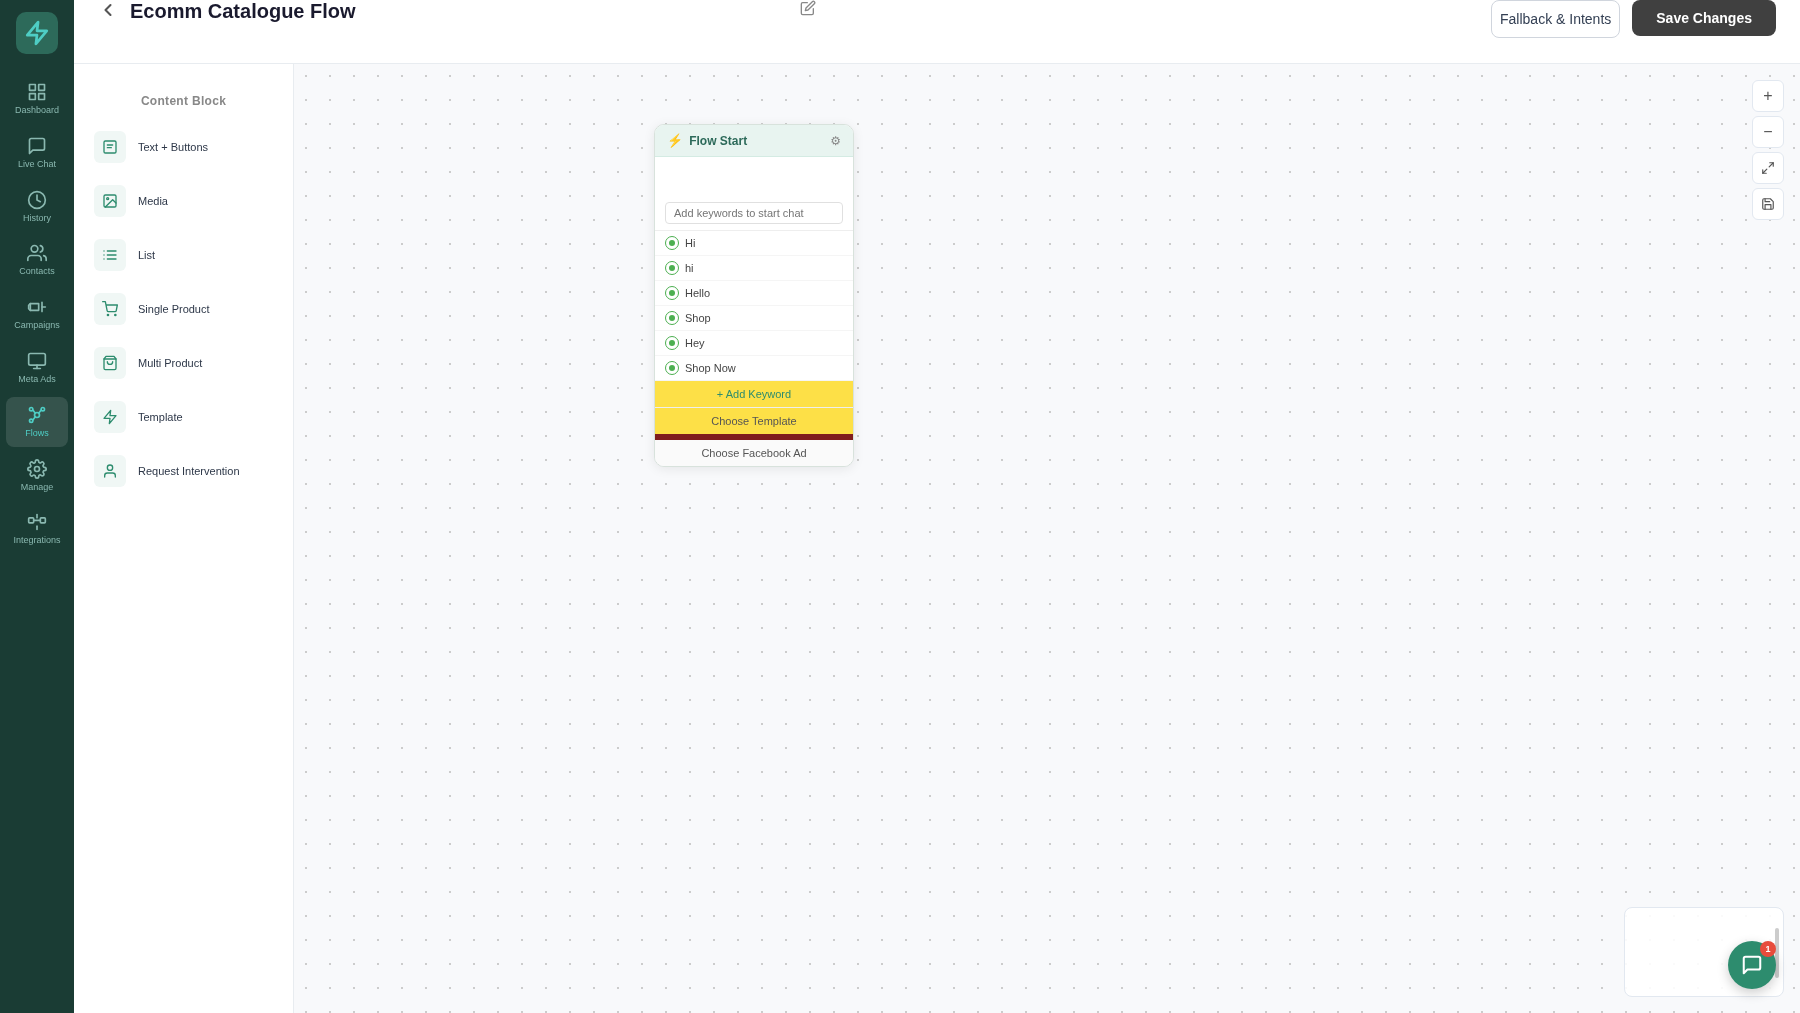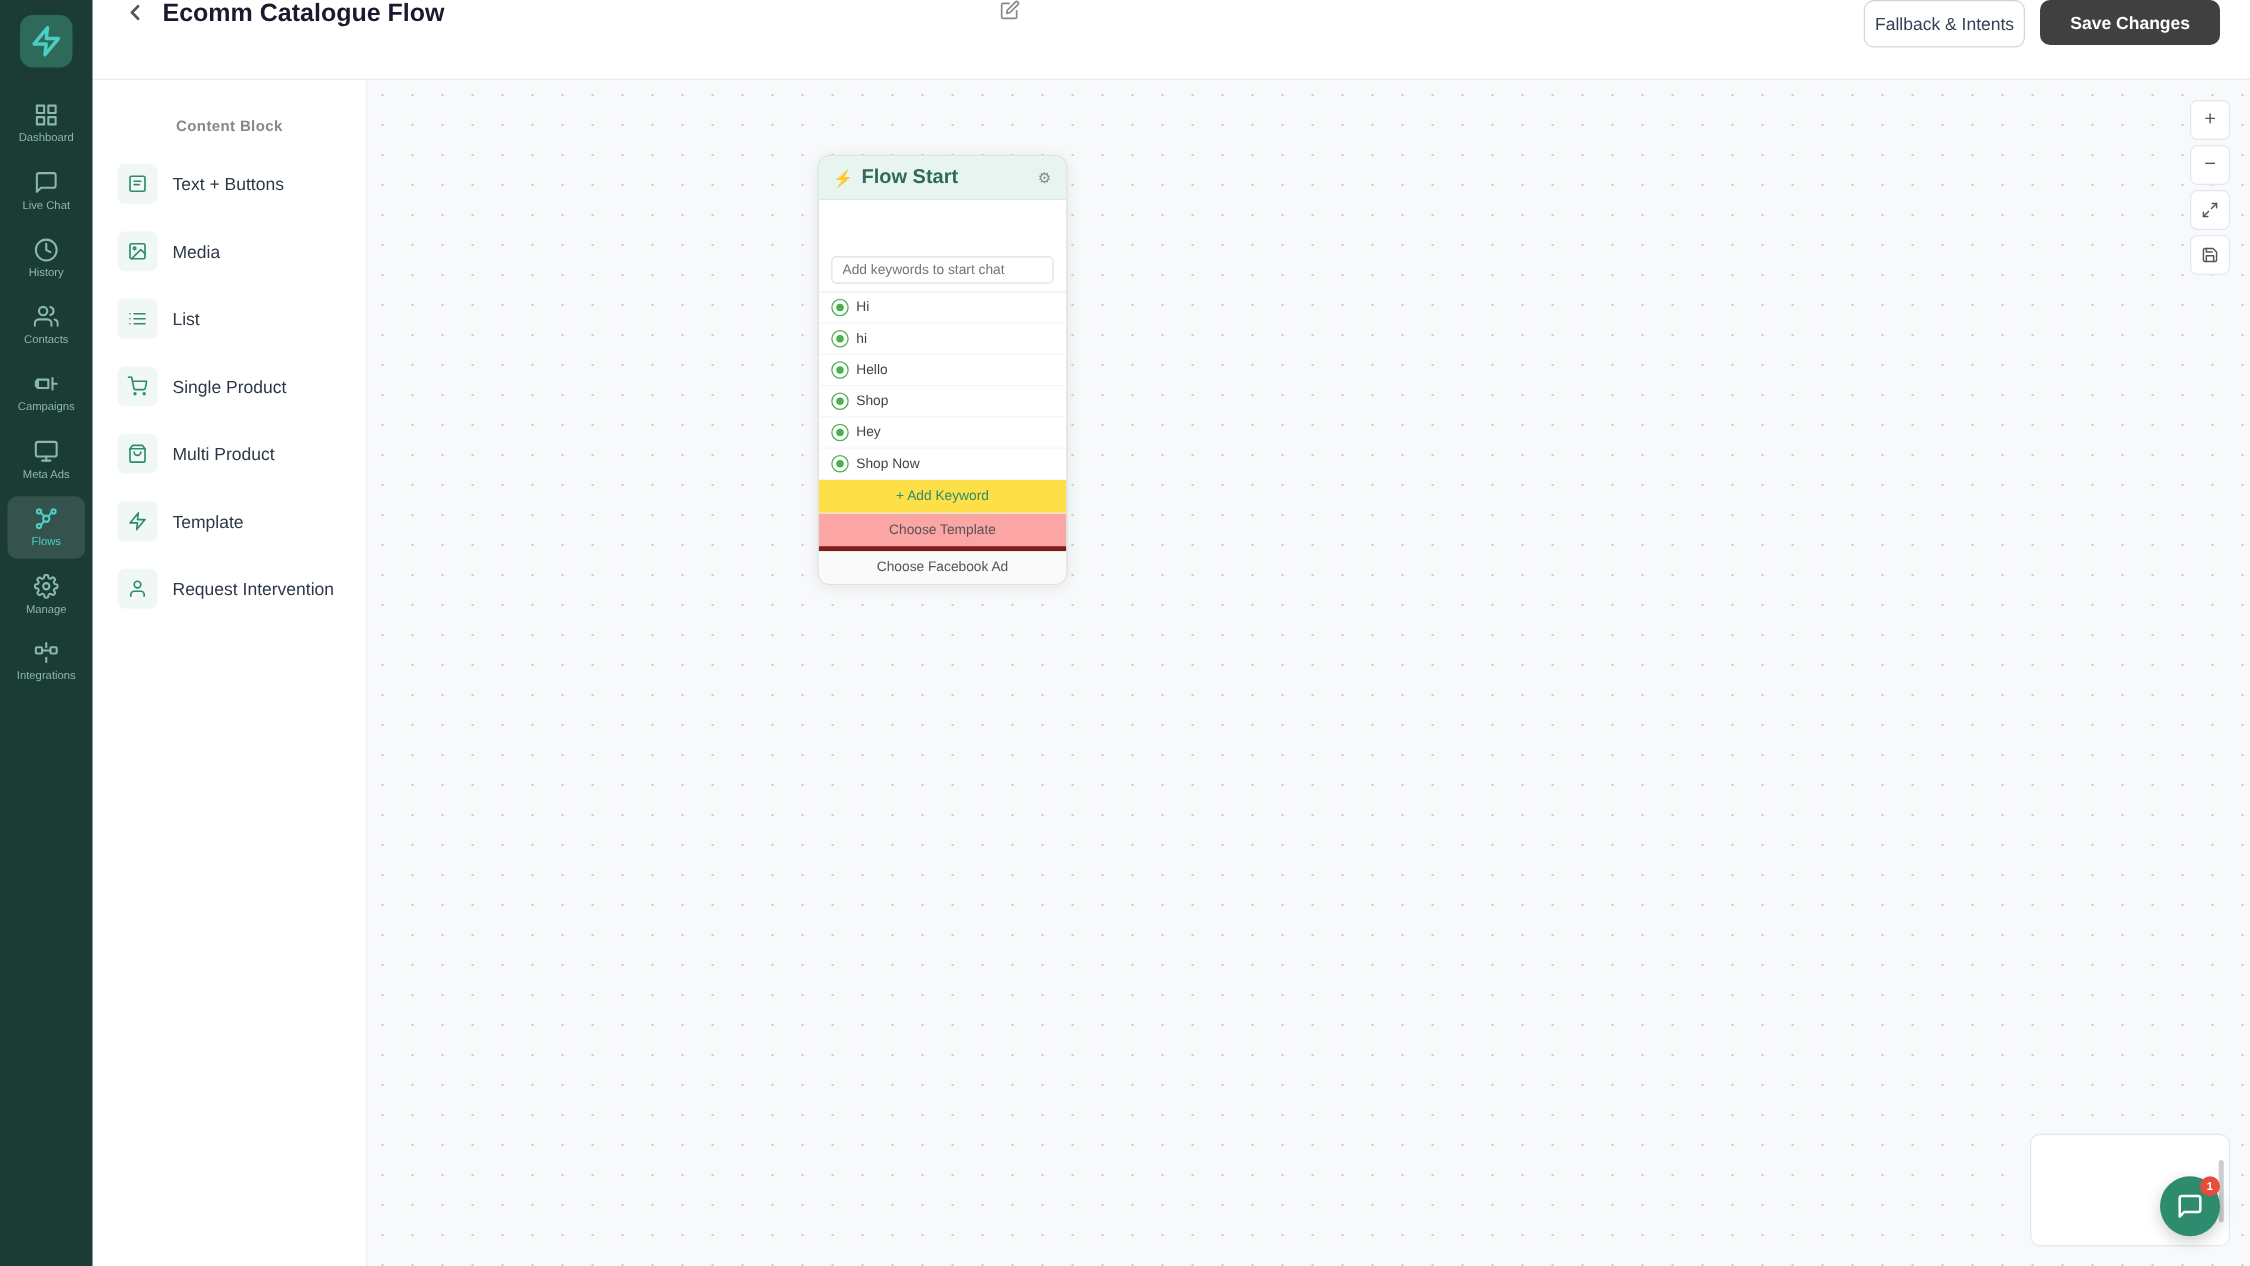--- a/index.html
+++ b/index.html
@@ -145,21 +145,21 @@
       height: 32px;
       display: flex;
       align-items: center;
       justify-content: center;
       border-radius: 6px;
       background: #f0f7f5;
       flex-shrink: 0;
     }
     .panel-item-icon svg { width: 16px; height: 16px; color: #2d8c6e; }
     .panel-item-label {
-      font-size: 14px;
+      font-size: 11px;
       color: #2d3748;
       font-weight: 500;
     }
 
     
     .canvas {
       flex: 1;
       position: relative;
       overflow: hidden;
       background-color: #f8f9fb;
@@ -209,21 +209,21 @@
       align-items: center;
       justify-content: space-between;
       border-bottom: 1px solid #d4ebe3;
     }
     .flow-node-header-left {
       display: flex;
       align-items: center;
       gap: 6px;
     }
     .flow-node-title {
-      font-size: 16px;
+      font-size: 12px;
       font-weight: 600;
       color: #2d6a5a;
     }
     .flow-node-icon { color: #2d6a5a; font-size: 13px; }
     .flow-node-settings { color: #888; cursor: pointer; font-size: 12px; }
 
     .flow-node-input {
       padding: 6px 10px;
       border-bottom: 1px solid #eee;
     }
@@ -277,23 +277,23 @@
       border-bottom: 1px solid #eee;
       cursor: pointer;
       font-weight: 500;
     }
     .choose-template-btn {
       width: 100%;
       padding: 7px;
       text-align: center;
       font-size: 11px;
       color: #555;
-      background: #fca5a5;
+      background: #fde047;
       border: none;
-      border-bottom: 4px solid #7f1d1d;
+      border-bottom: 6px solid #7f1d1d;
       cursor: pointer;
     }
     .choose-fb-btn {
       width: 100%;
       padding: 7px;
       text-align: center;
       font-size: 11px;
       color: #555;
       background: #fafafa;
       border: none;

